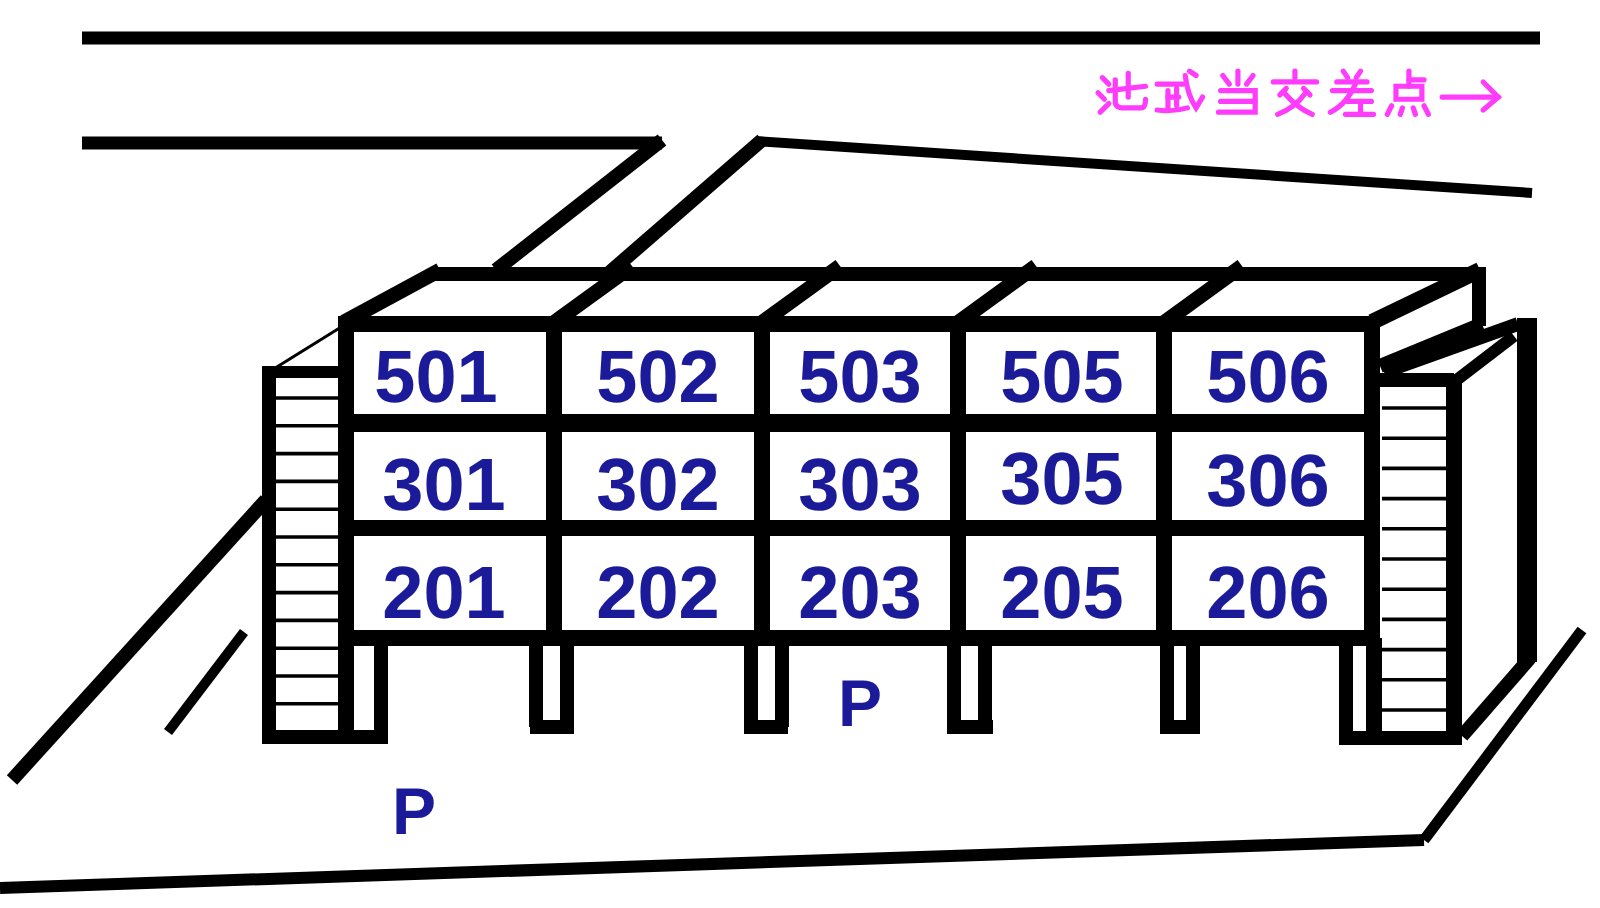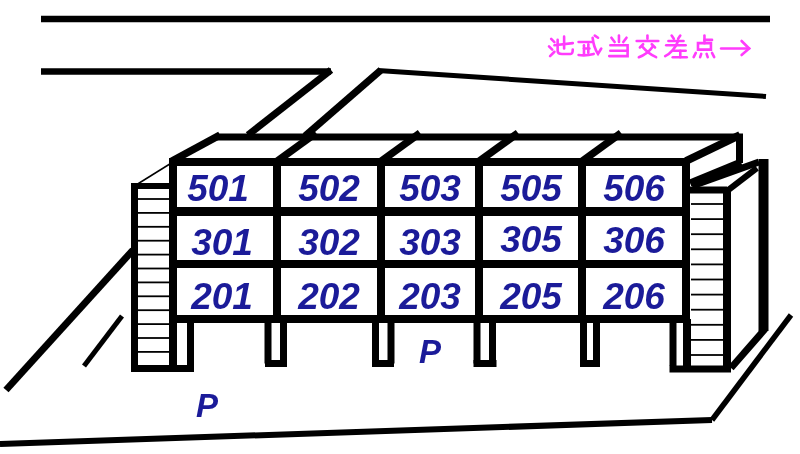--- a/index.html
+++ b/index.html
@@ -1,16 +1,16 @@
 <!DOCTYPE html>
 <html><head>
 <meta charset="utf-8">
 <style>
   html,body{margin:0;padding:0;background:#fff;}
-  #map{position:relative;width:800px;height:454px;font-style:italic;}
+  #map{position:relative;width:800px;height:454px;}
   svg{position:absolute;left:0;top:0;}
   .num{font-family:"Liberation Sans",sans-serif;font-weight:bold;font-size:37px;fill:#1b1b99;}
   .pp{font-family:"Liberation Sans",sans-serif;font-weight:bold;font-size:33px;fill:#1b1b99;}
 </style>
 </head>
 <body>
 
 <div id="map">
 <svg width="800" height="454" viewBox="0 0 800 454" fill="none" stroke-linecap="butt">
 

